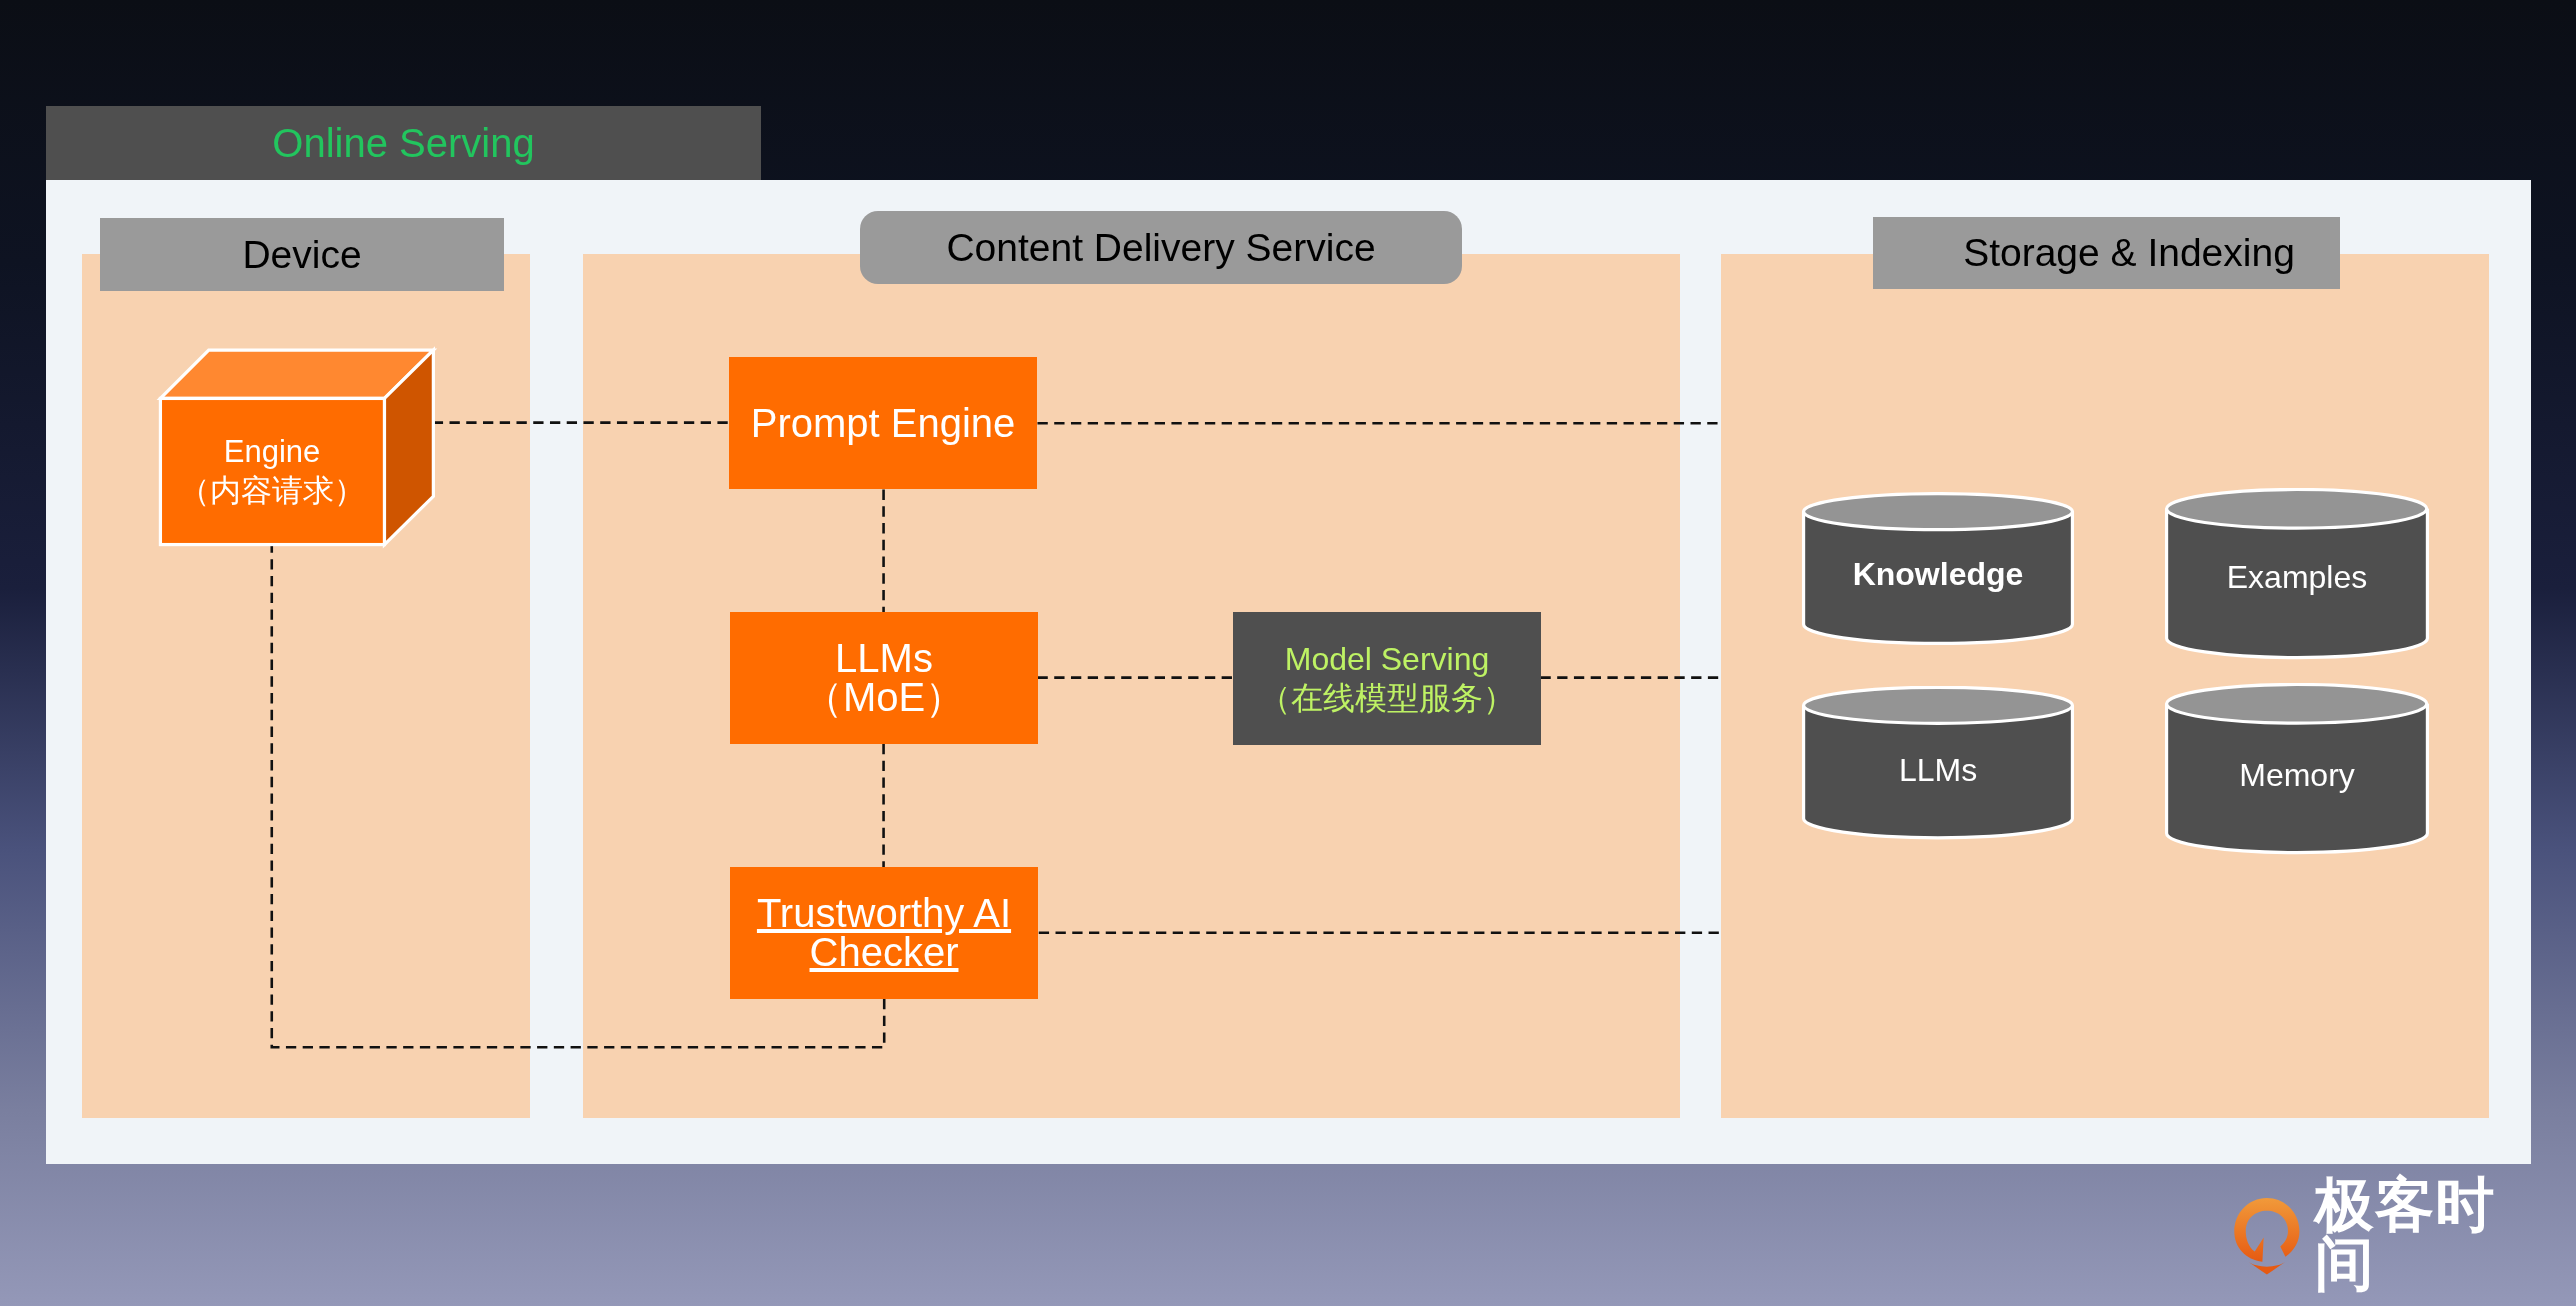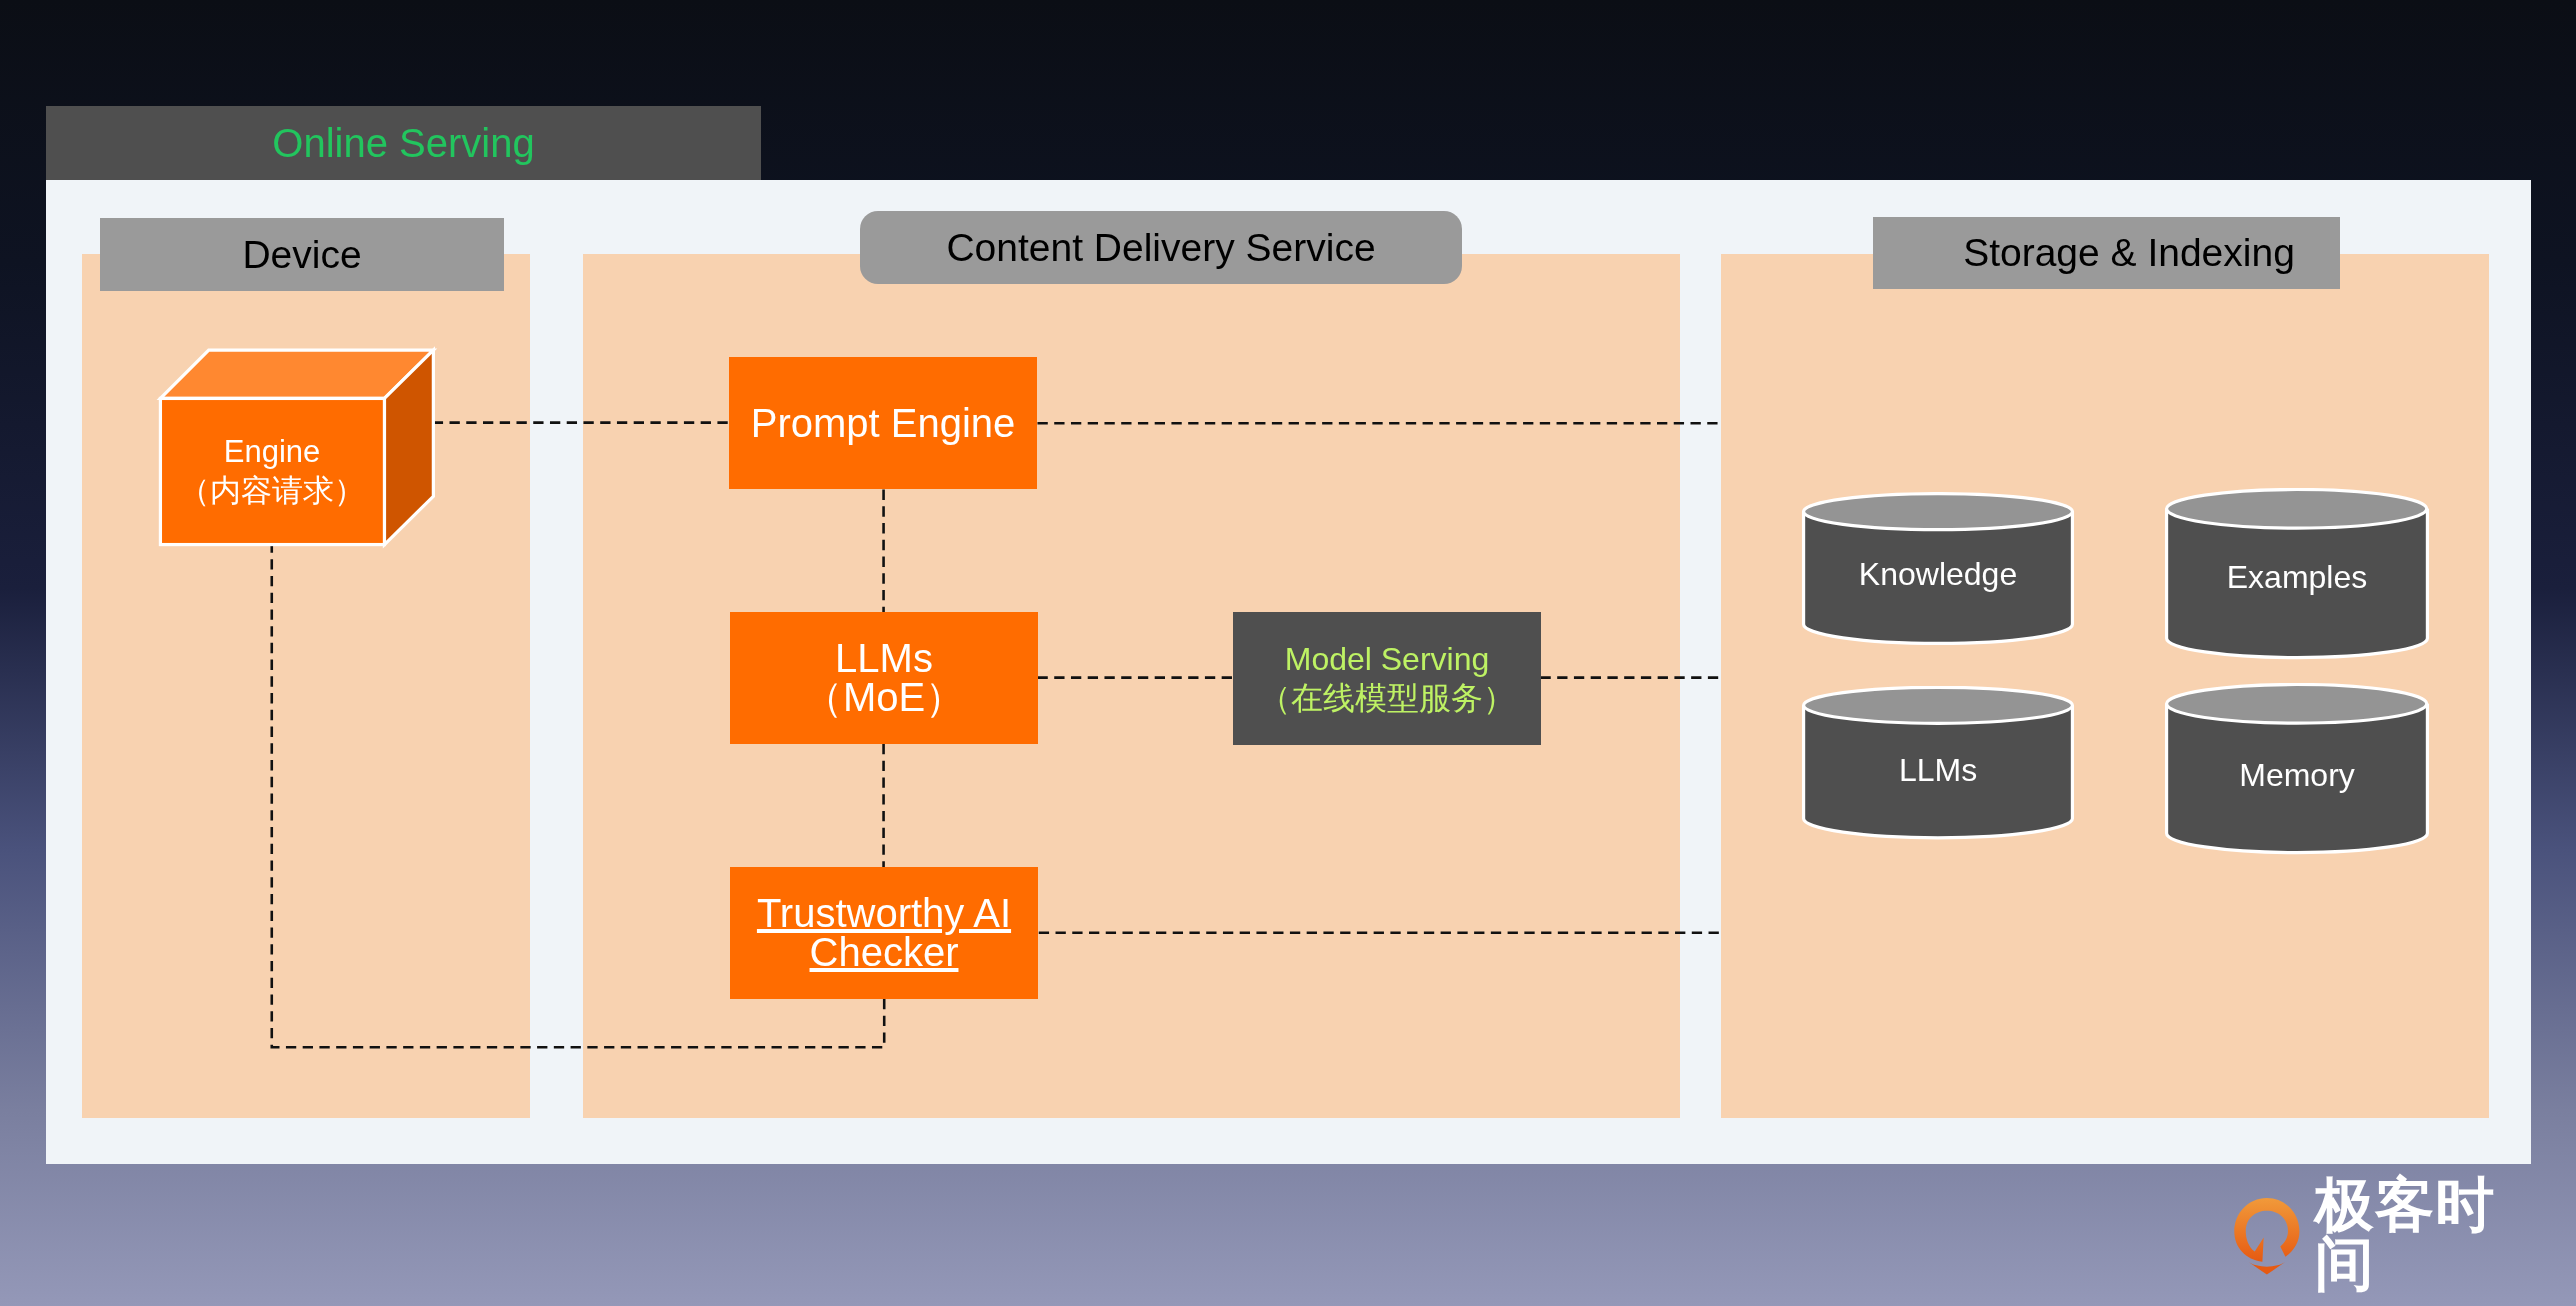--- a/index.html
+++ b/index.html
@@ -85,21 +85,21 @@
 <div class="abs obox" style="left:730px; top:867px; width:308px; height:132px;text-decoration:underline;">
   <span>Trustworthy AI</span>
   <span>Checker</span>
 </div>
 
 <div class="abs dbox" style="left:1233px; top:612px; width:308px; height:133px;">
   <span>Model Serving</span>
   <span>（在线模型服务）</span>
 </div>
 
-<div class="abs" style="left:1801px; top:492px; width:274px; height:155px;">
+<div class="abs" style="left:1801px; top:492px; width:274px; height:155px;font-weight:bold;">
   <svg width="274" height="155" viewBox="0 0 426 240">
     <path d="M4,30 L4,205 A209,30 0 0 0 422,205 L422,30" fill="#4f4f4f" stroke="#fff" stroke-width="5"></path>
     <ellipse cx="213" cy="30" rx="209" ry="28" fill="#949494" stroke="#fff" stroke-width="5"></ellipse>
   </svg>
   <div class="cyl-label" style="top:64px;">Knowledge</div>
 </div>
 <div class="abs" style="left:2164px; top:488px; width:266px; height:173px;">
   <svg width="266" height="173" viewBox="0 0 413 268">
     <path d="M4,32 L4,233 A202,30 0 0 0 409,233 L409,32" fill="#4f4f4f" stroke="#fff" stroke-width="5"></path>
     <ellipse cx="206" cy="32" rx="202" ry="30" fill="#949494" stroke="#fff" stroke-width="5"></ellipse>

